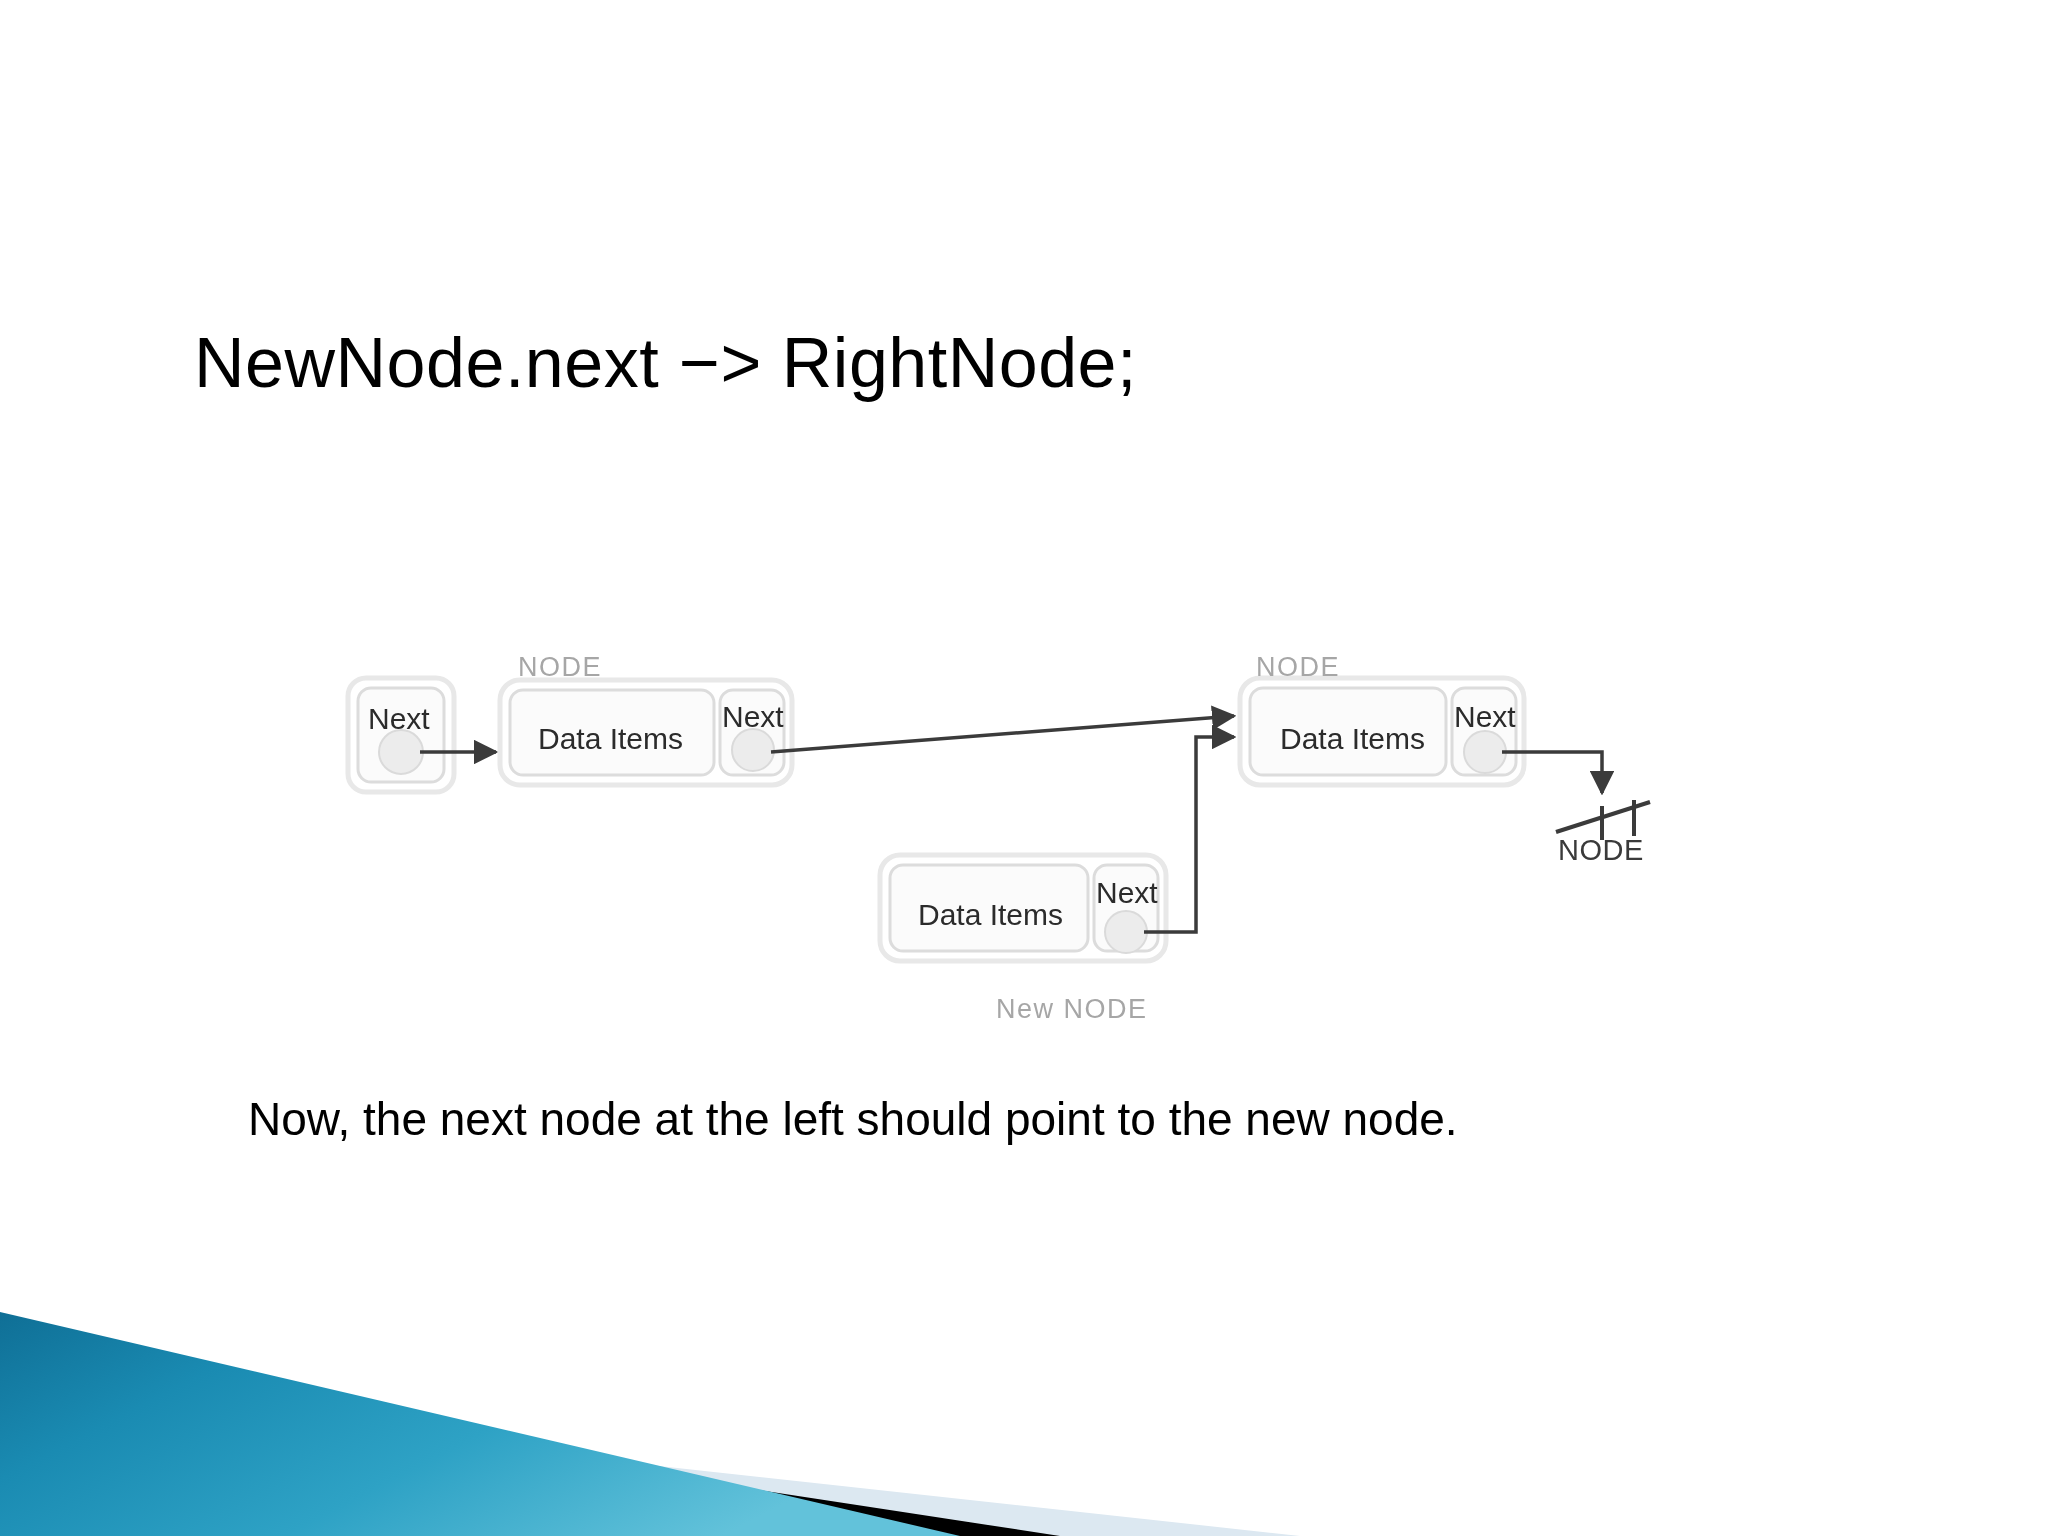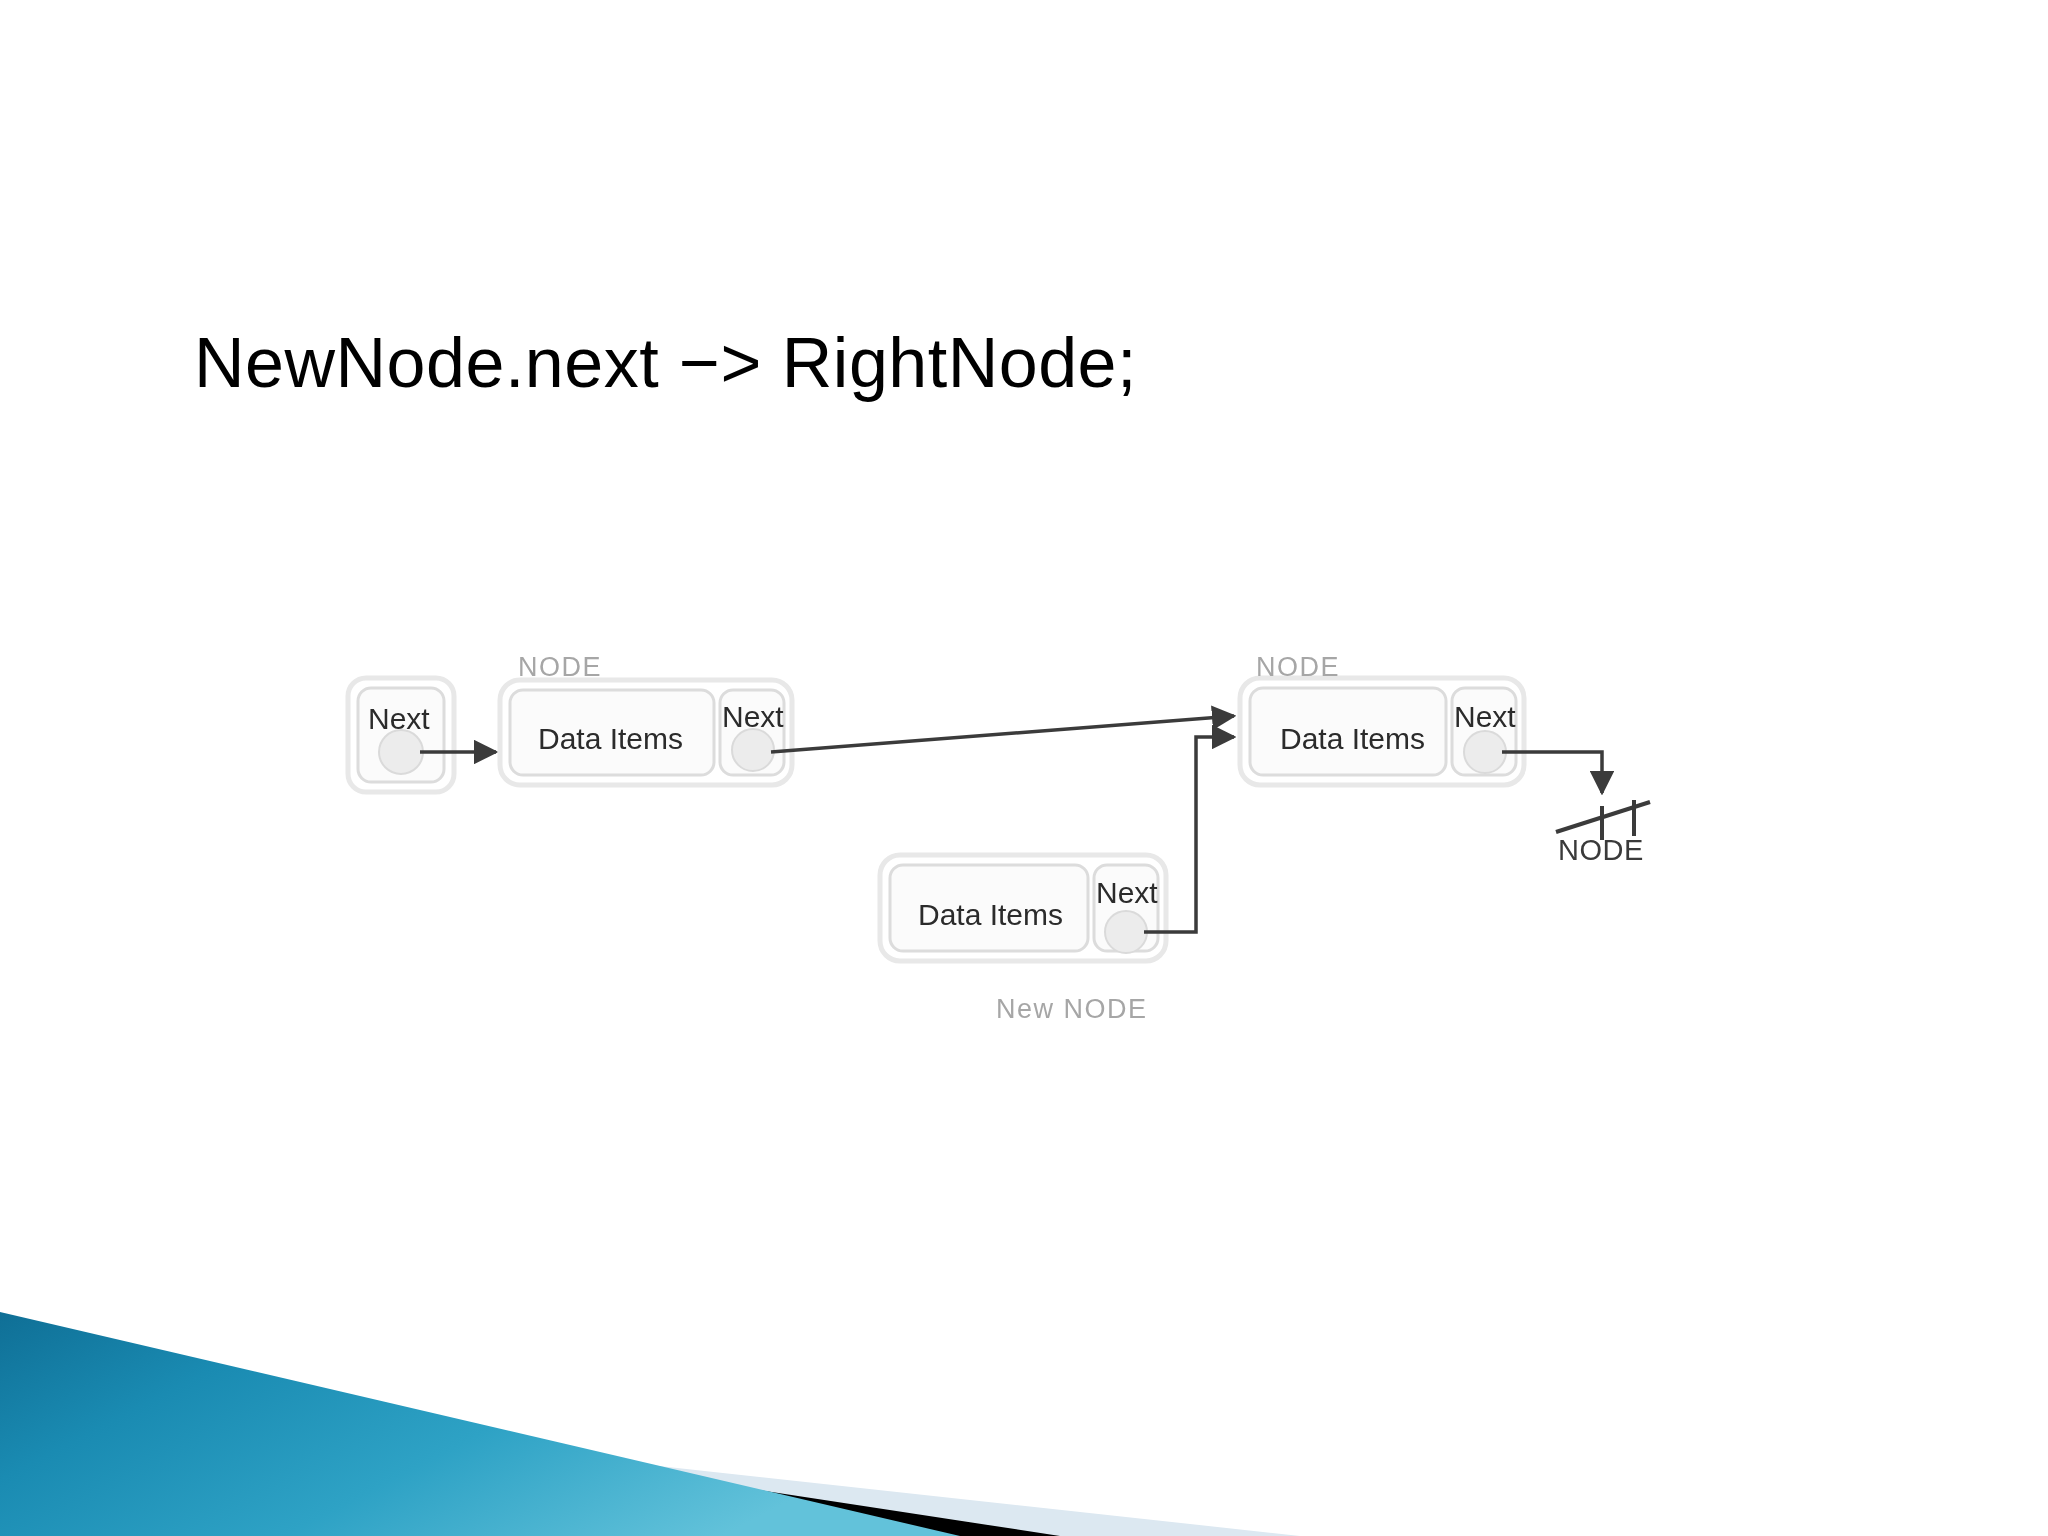--- a/index.html
+++ b/index.html
@@ -169,20 +169,21 @@
 
     <div class="box-text" style="left:1454px; top:700px;">Next</div>
 
     <div class="box-text" style="left:918px; top:898px;">Data Items</div>
 
     <div class="box-text" style="left:1096px; top:876px;">Next</div>
 
     <div class="null-text" style="left:1558px; top:834px;">NODE</div>
   </div>
 
+  <div id="caption">Now, the next node at the left should point to the new node.</div>
 
   <svg id="corner-decoration" viewBox="0 0 1300 260" preserveAspectRatio="none">
     <defs>
       <linearGradient id="tealGrad" x1="0" y1="0" x2="1" y2="0.45">
         <stop offset="0%" stop-color="#0f6f96"></stop>
         <stop offset="28%" stop-color="#1a8bb2"></stop>
         <stop offset="62%" stop-color="#2ea2c5"></stop>
         <stop offset="100%" stop-color="#62c2da"></stop>
       </linearGradient>
     </defs>

